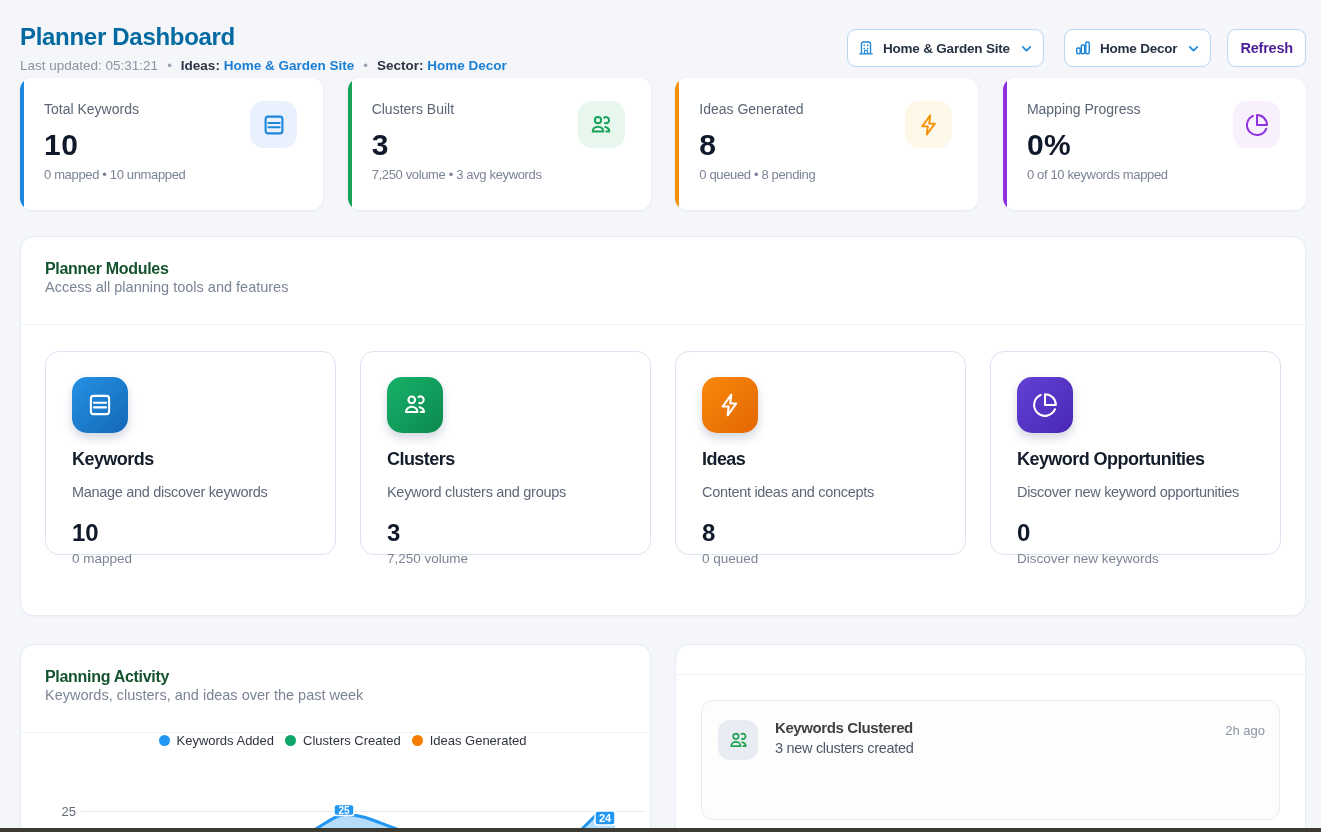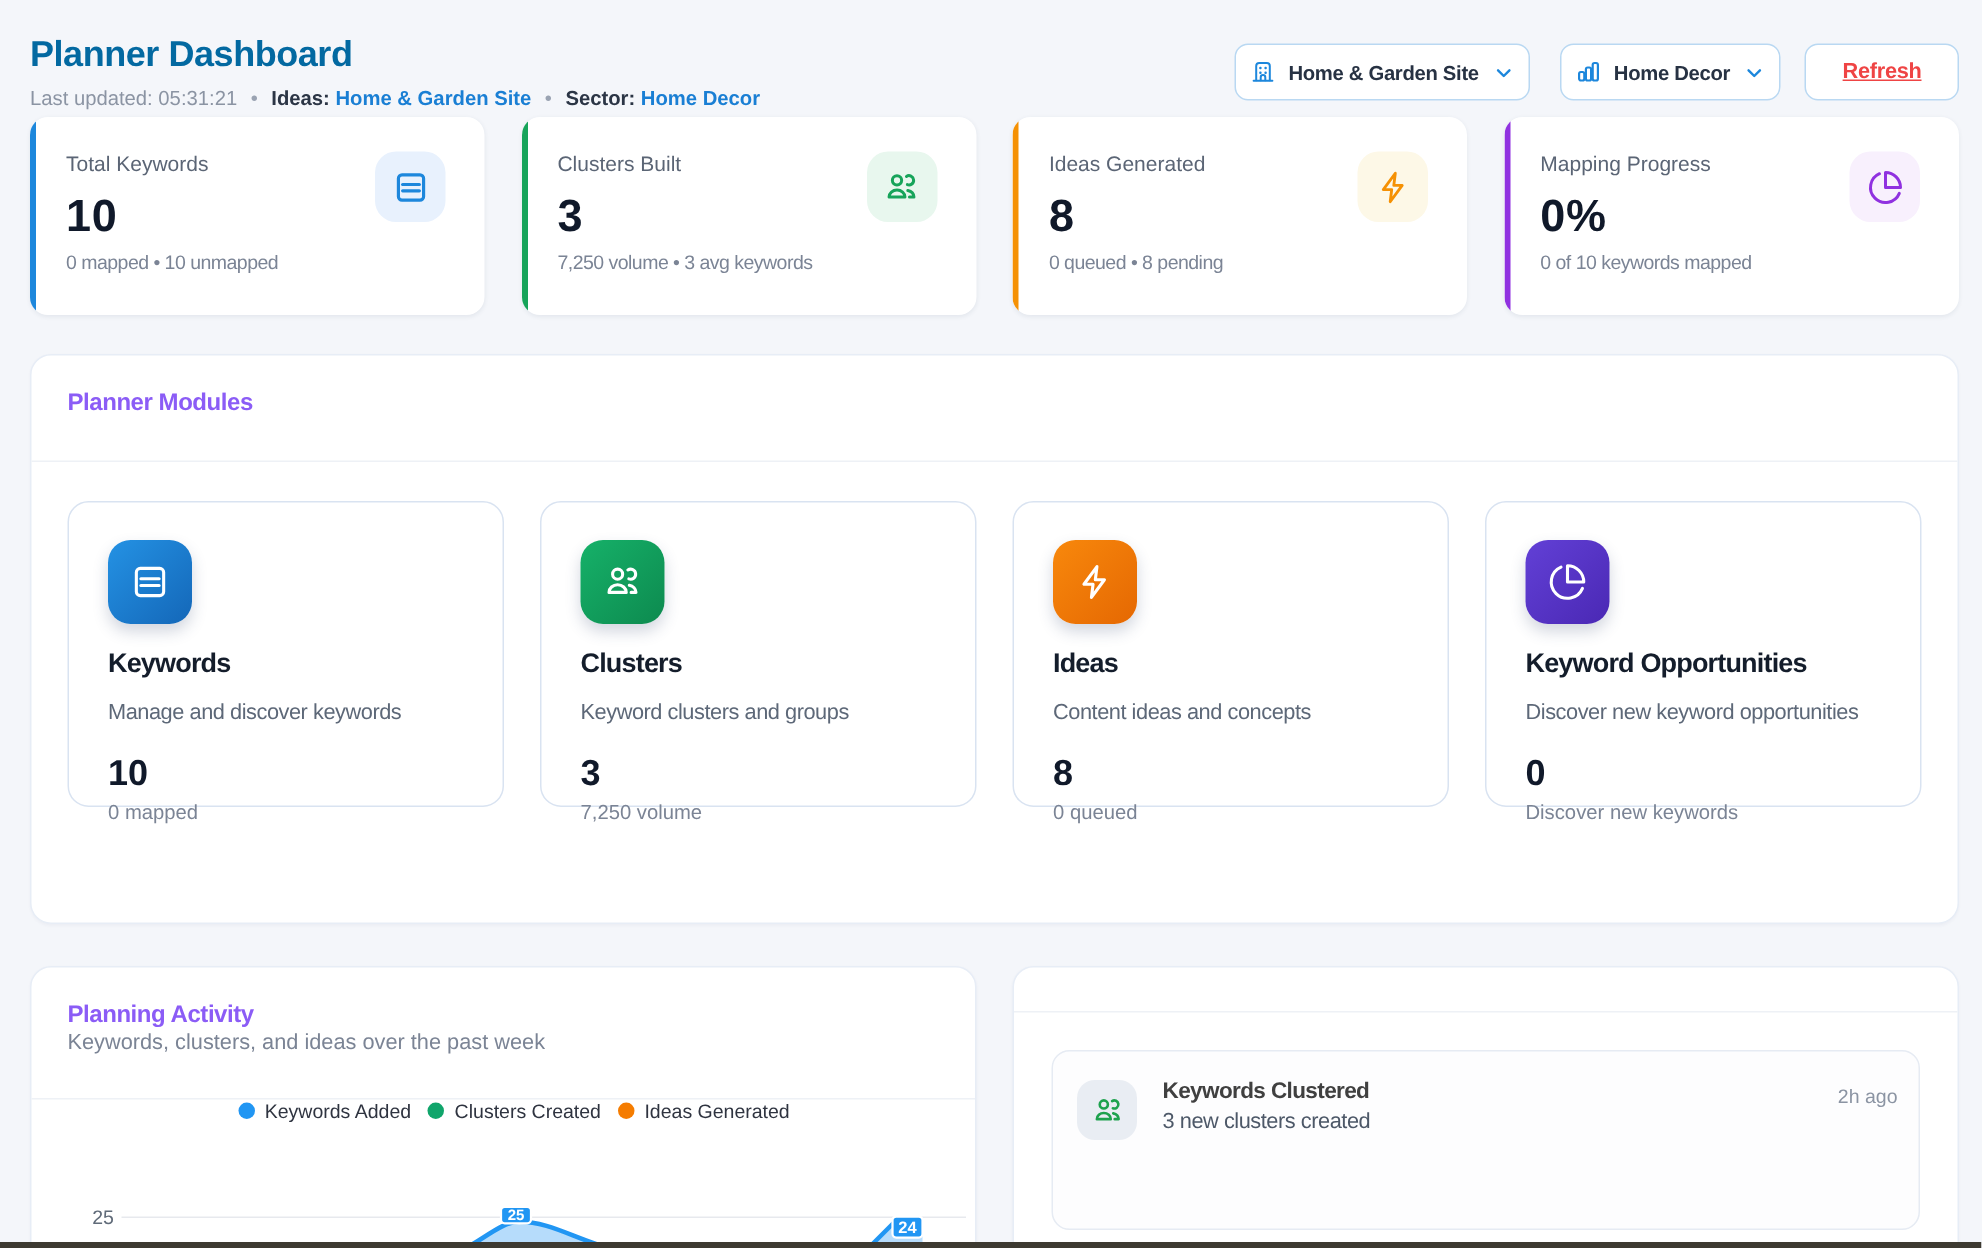--- a/index.html
+++ b/index.html
@@ -16,21 +16,21 @@
 .meta .sep { color:#9aa3b2; margin:0 9px; }
 .meta b { color:#2b3545; font-weight:700; }
 .meta a { color:#1a7fd4; font-weight:600; text-decoration:none; }
 .controls { position:absolute; top:29px; right:0; display:flex; gap:20px; }
 .ctl {
   height:38px; background:#fff; border:1px solid #b9d8f2; border-radius:9px;
   display:flex; align-items:center; padding:0 10px; font-size:13.5px; font-weight:700; color:#273243; letter-spacing:-.2px;
 }
 .ctl svg.lead { margin-right:9px; }
 .ctl svg.chev { margin-left:10px; }
-.ctl.refresh { color:#ef4444; font-weight:700; padding:0 24px; font-size:14.5px; margin-left:-4px; justify-content:center;text-decoration:underline; }
+.ctl.refresh { color:#4c1d95; font-weight:700; padding:0 12px; font-size:14.5px; margin-left:-4px; justify-content:center; }
 
 
 .stats { position:absolute; top:78px; left:0; width:1286px; display:flex; gap:24.5px; }
 .scard {
   flex:1; height:132px; background:#fff; border-radius:12px; position:relative;
   box-shadow:0 1px 3px rgba(40,60,90,.08); overflow:hidden; padding:23px 26px 0 24px;
 }
 .scard::before { content:""; position:absolute; left:0; top:0; bottom:0; width:4px; }
 .scard.c1::before { background:#1d87dc; }
 .scard.c2::before { background:#17a45a; }
@@ -43,21 +43,21 @@
   display:flex; align-items:center; justify-content:center; }
 .sicon.b { background:#e8f1fd; color:#1d87dc; }
 .sicon.g { background:#e8f7ee; color:#17a45a; }
 .sicon.o { background:#fdf8e7; color:#f59104; }
 .sicon.p { background:#f8f0fd; color:#9031e0; }
 
 
 .panel { background:#fff; border:1px solid #e7edf6; border-radius:14px; box-shadow:0 1px 2px rgba(40,60,90,.04); }
 .modules { position:absolute; top:236px; left:0; width:1286px; height:380px; }
 .phead { padding:23px 24px 0 24px; }
-.ptitle { font-size:16px; font-weight:700; color:#8b5cf6; letter-spacing:-.3px; }
+.ptitle { font-size:16px; font-weight:700; color:#14532d; letter-spacing:-.3px; }
 .psub { font-size:14.5px; color:#7b8495; margin-top:1px; }
 .pdivider { border-top:1px solid #eef1f6; margin-top:29px; }
 .mcards { display:flex; gap:24px; padding:26px 24px 0 24px; }
 .mcard { flex:1; border:1px solid #d9e3f1; border-radius:14px; height:204px; padding:25px 20px 0 26px; }
 .mtile { width:56px; height:56px; border-radius:15px; display:flex; align-items:center; justify-content:center;
   color:#fff; box-shadow:0 5px 10px rgba(50,70,110,.22); }
 .mtile.b { background:linear-gradient(135deg,#2492e4,#1467b8); }
 .mtile.g { background:linear-gradient(135deg,#16b169,#0d8a4f); }
 .mtile.o { background:linear-gradient(135deg,#f8880c,#e56802); }
 .mtile.p { background:linear-gradient(135deg,#6240d6,#4a28b4); }
@@ -159,20 +159,21 @@
             <path d="M21.21 15.89A10 10 0 1 1 8 2.83"></path>
             <path d="M22 12A10 10 0 0 0 12 2v10z"></path>
           </svg>
         </div>
     </div>
   </div>
 
   <div class="panel modules">
     <div class="phead">
       <div class="ptitle">Planner Modules</div>
+      <div class="psub">Access all planning tools and features</div>
     </div>
     <div class="pdivider"></div>
     <div class="mcards">
       <div class="mcard">
         <div class="mtile b">
             <svg width="26" height="26" viewBox="0 0 24 24" fill="none" stroke="#fff" stroke-width="1.9" stroke-linecap="round" stroke-linejoin="round">
               <rect x="3.6" y="3.6" width="16.8" height="16.8" rx="2.4"></rect>
               <line x1="6.4" y1="10" x2="17.6" y2="10"></line>
               <line x1="6.4" y1="14.2" x2="17.6" y2="14.2"></line>
             </svg>

